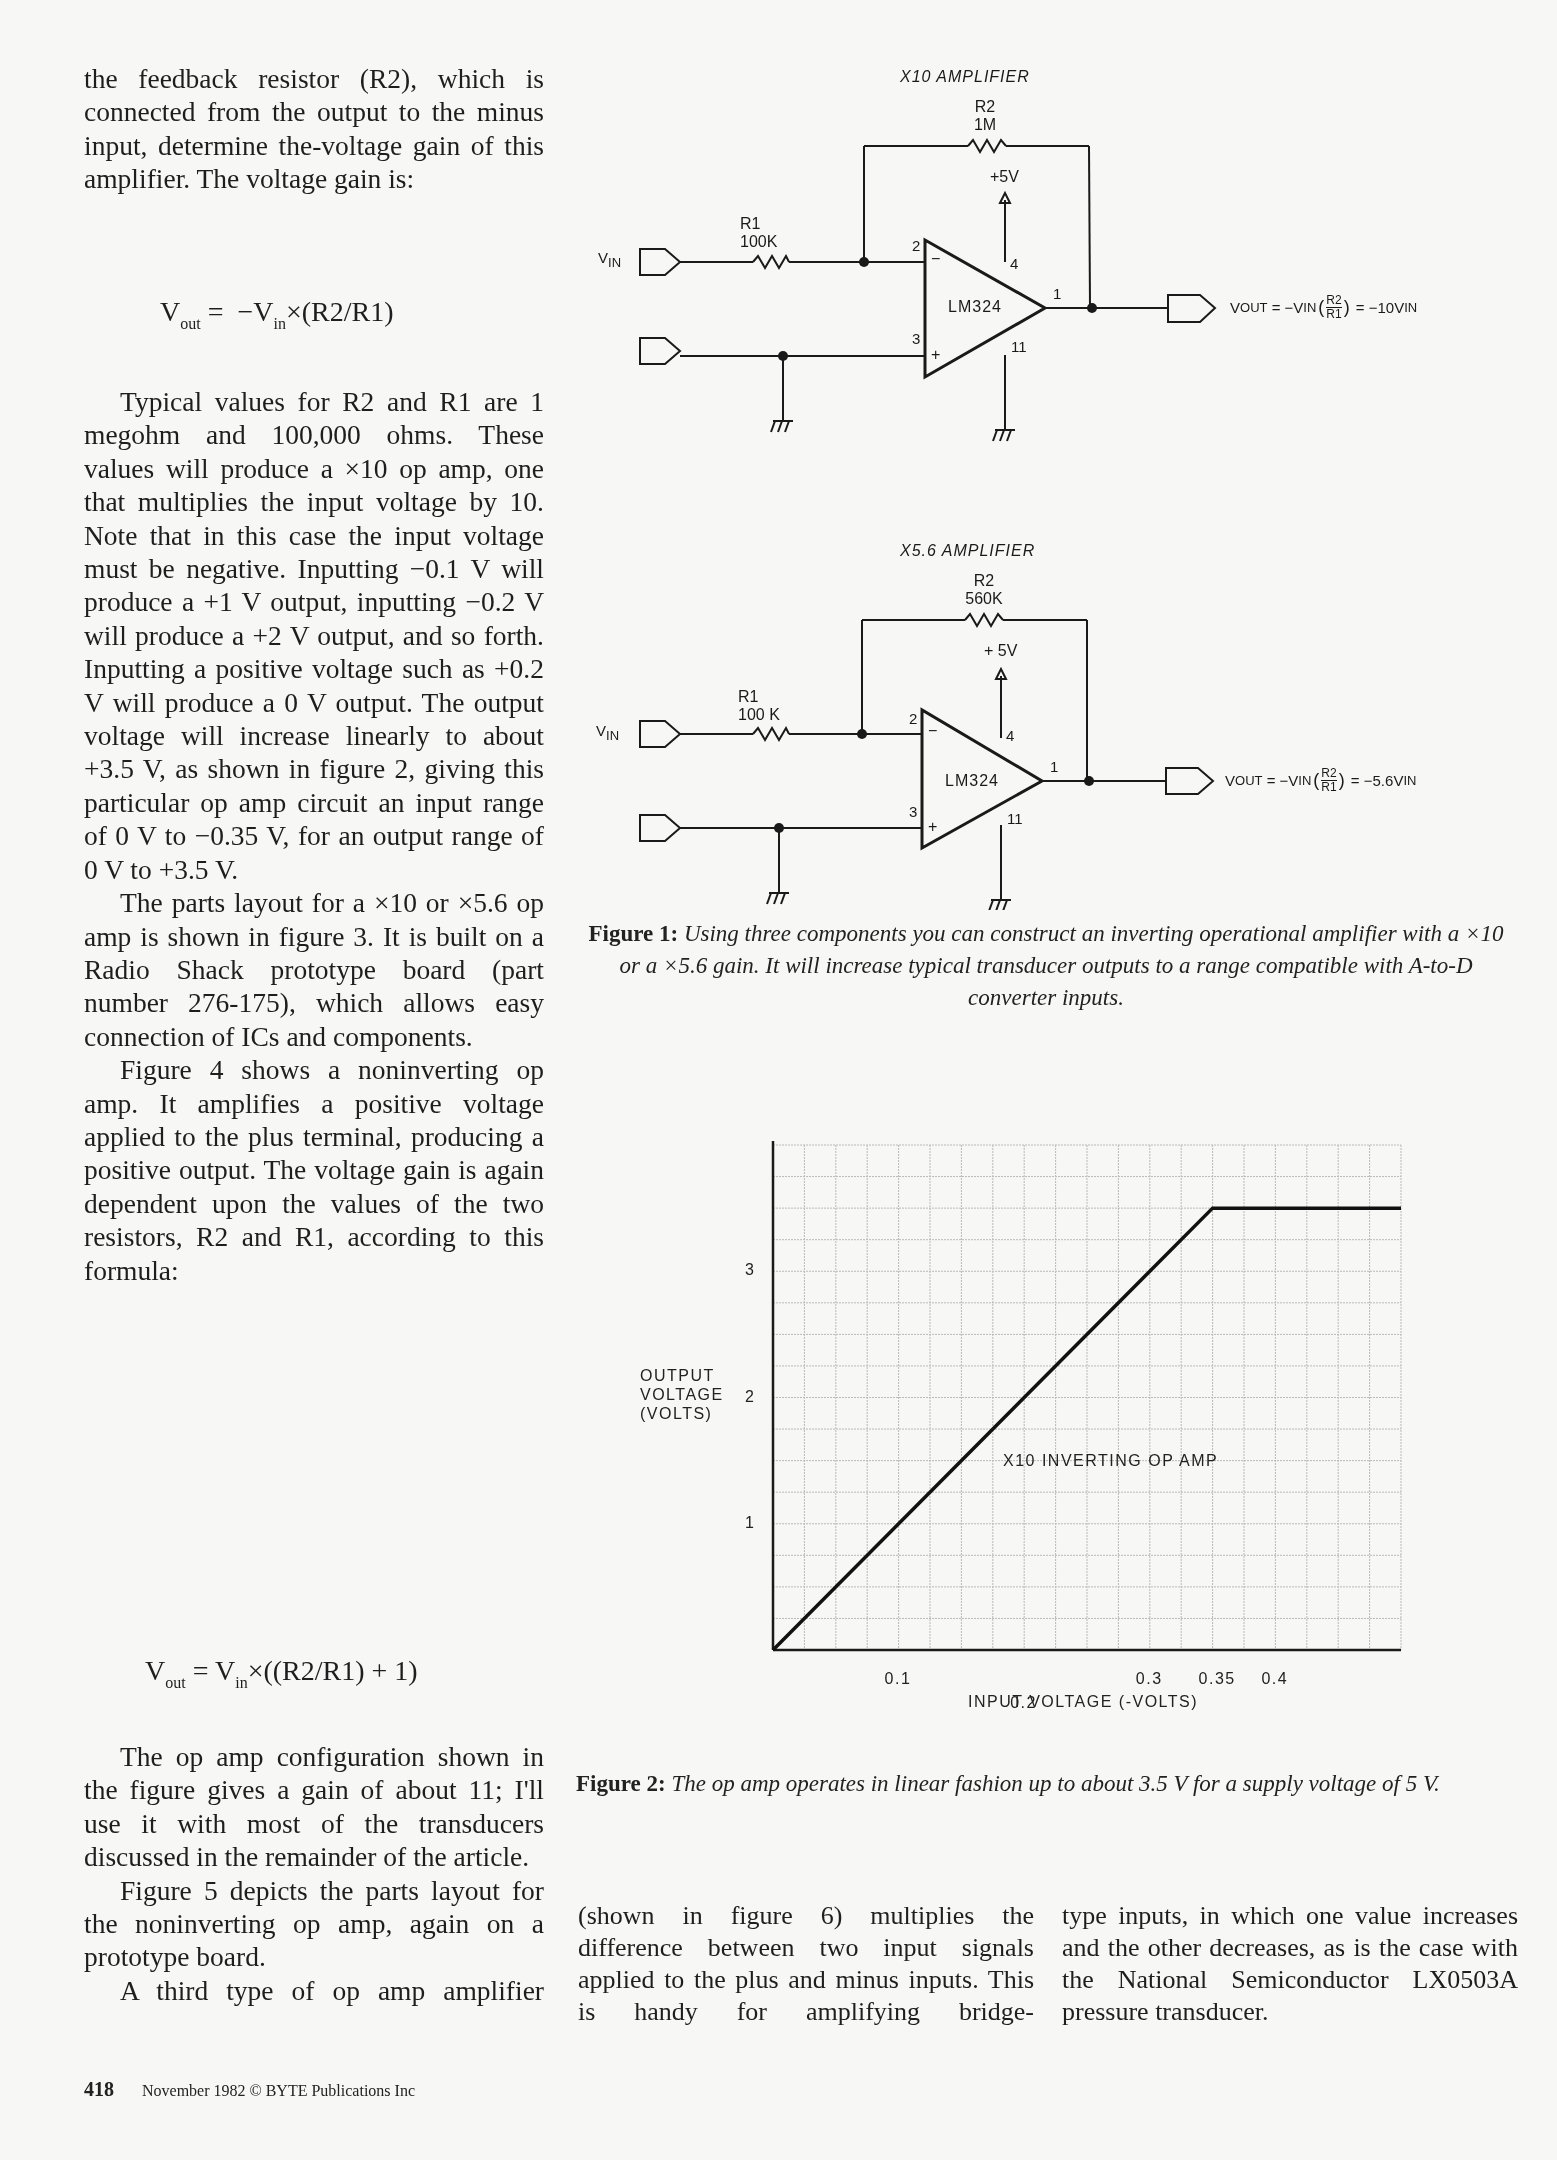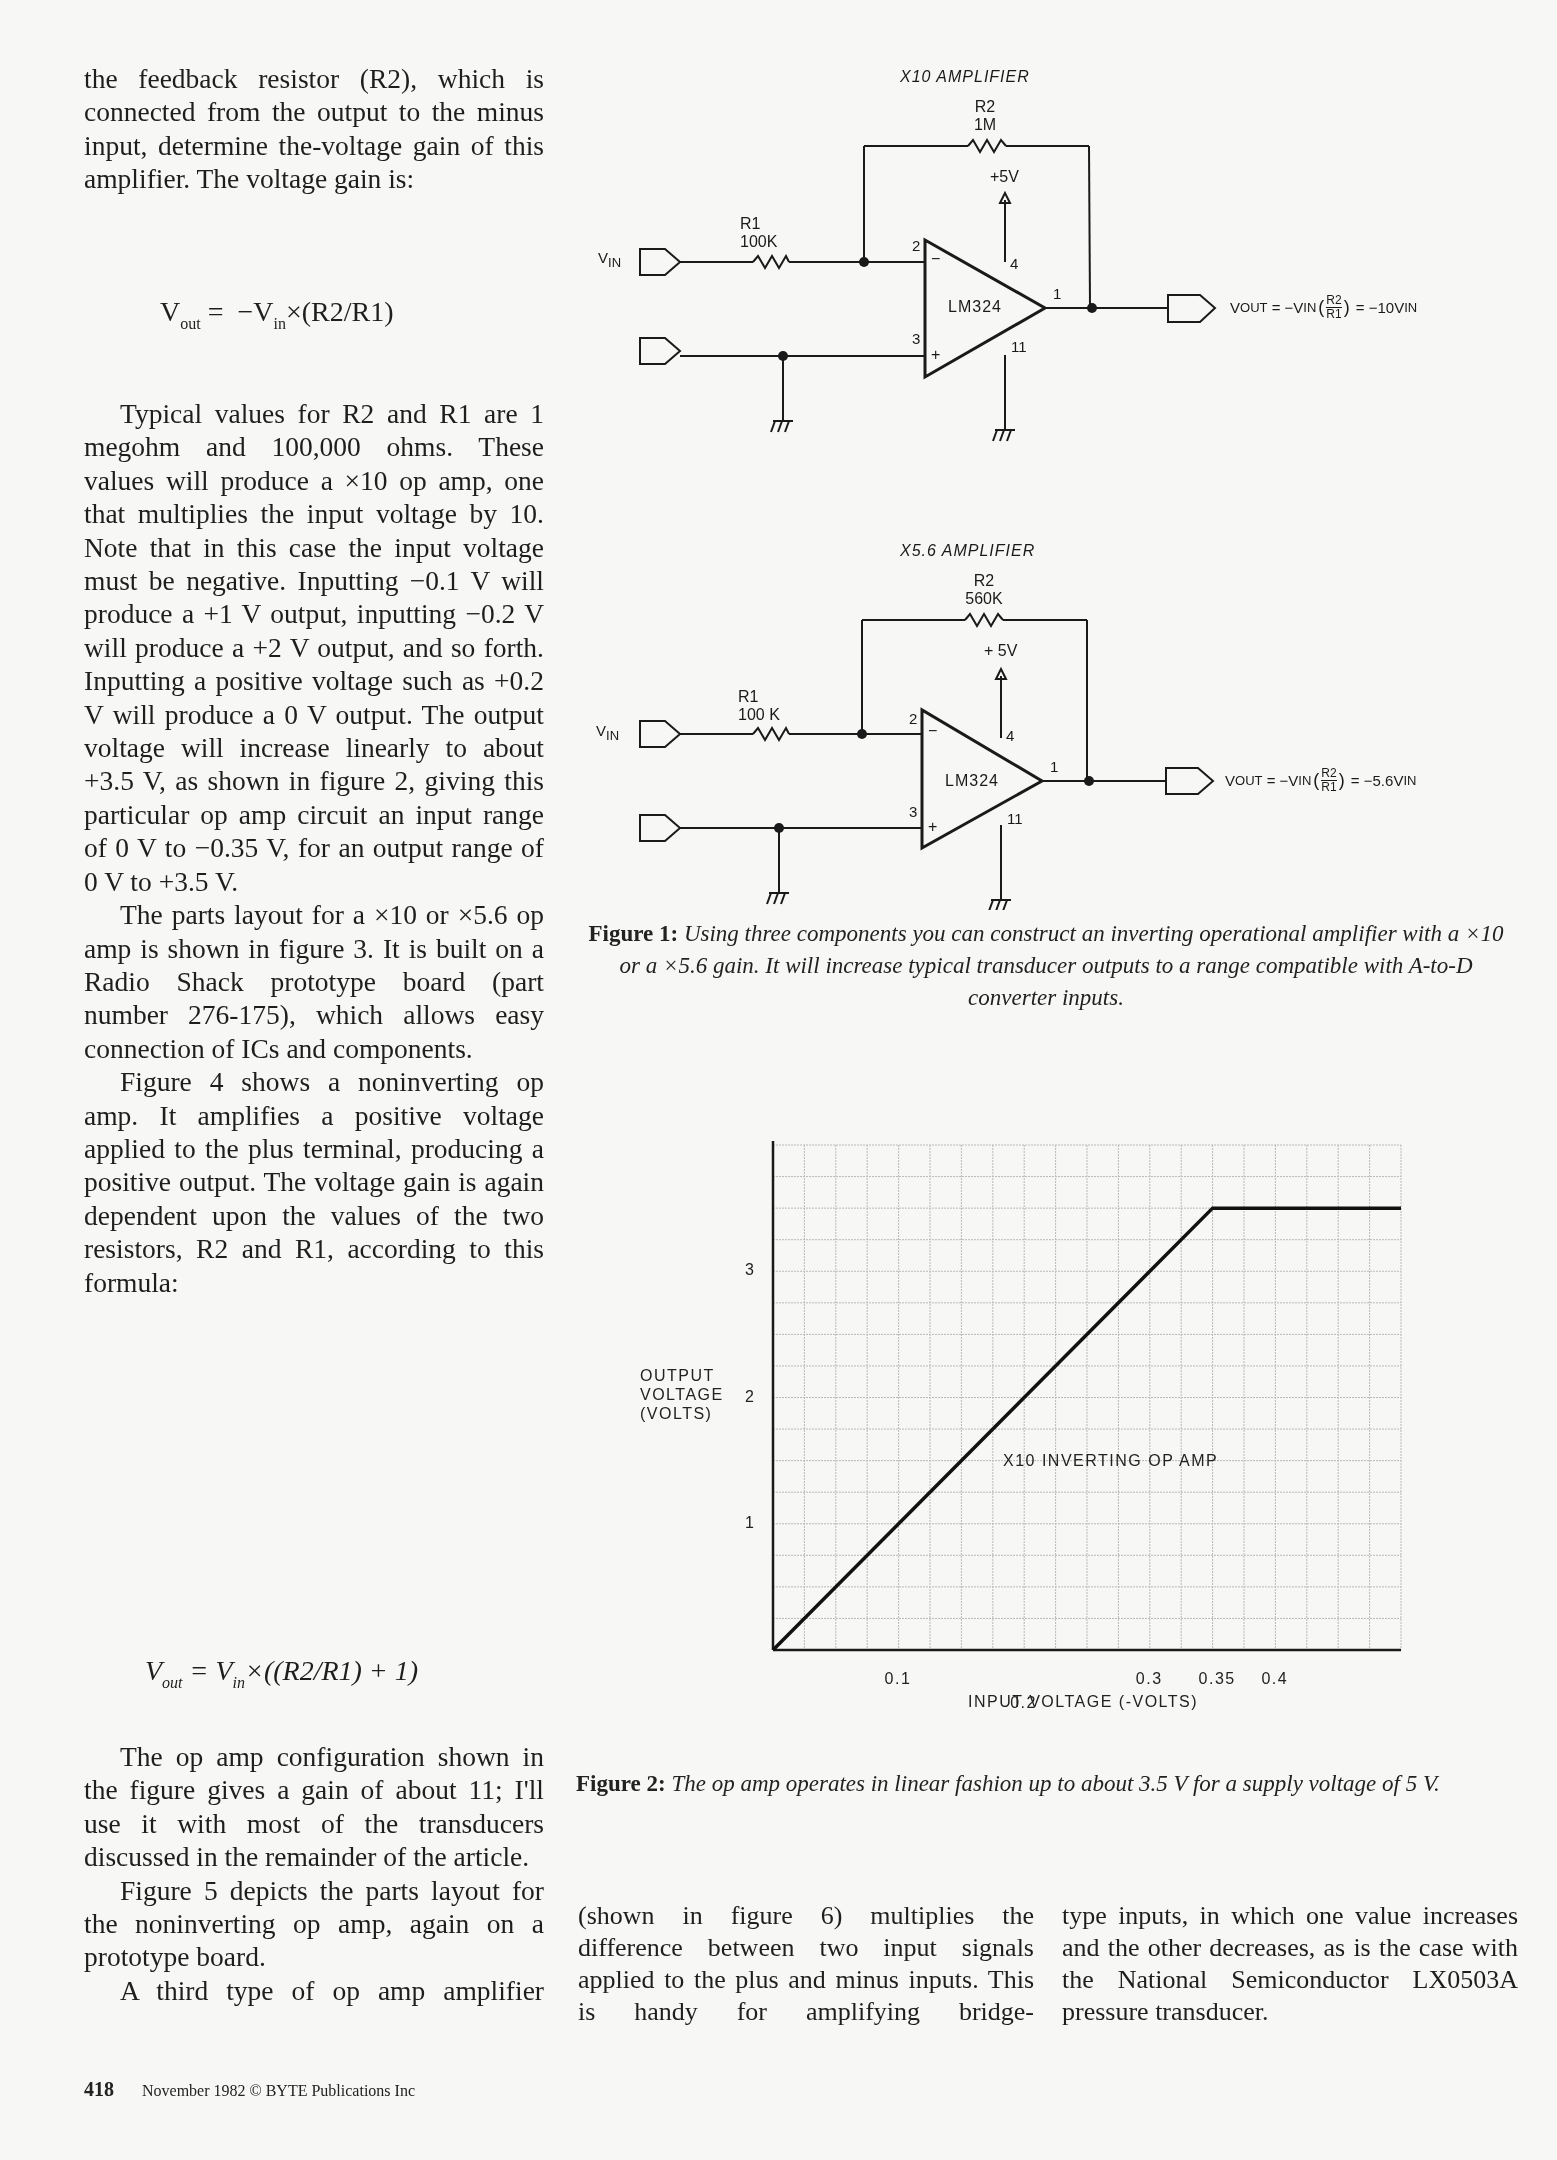--- a/index.html
+++ b/index.html
@@ -22,27 +22,27 @@
 <body>
 
 <div class="col" style="top:62px;">
   <p>the feedback resistor (R2), which is connected from the output to the minus input, determine the-voltage gain of this amplifier. The voltage gain is:</p>
 </div>
 
 <div class="eq" style="left:160px;top:296px;">
   <span>V</span><sub>out</sub><span style="white-space:pre"> =  −V</span><sub>in</sub><span>×(R2/R1)</span>
 </div>
 
-<div class="col" style="top:385px;margin-top:12px;">
+<div class="col" style="top:385px;">
   <p class="ind">Typical values for R2 and R1 are 1 megohm and 100,000 ohms. These values will produce a ×10 op amp, one that multiplies the input voltage by 10. Note that in this case the input voltage must be negative. Inputting −0.1 V will produce a +1 V output, inputting −0.2 V will produce a +2 V output, and so forth. Inputting a positive voltage such as +0.2 V will produce a 0 V output. The output voltage will increase linearly to about +3.5 V, as shown in figure 2, giving this particular op amp circuit an input range of 0 V to −0.35 V, for an output range of 0 V to +3.5 V.</p>
   <p class="ind">The parts layout for a ×10 or ×5.6 op amp is shown in figure 3. It is built on a Radio Shack prototype board (part number 276-175), which allows easy connection of ICs and components.</p>
   <p class="ind">Figure 4 shows a noninverting op amp. It amplifies a positive voltage applied to the plus terminal, producing a positive output. The voltage gain is again dependent upon the values of the two resistors, R2 and R1, according to this formula:</p>
 </div>
 
-<div class="eq" style="left:145px;top:1655px;font-style:italic;">
+<div class="eq" style="left:145px;top:1655px;">
   <span>V</span><sub>out</sub><span style="white-space:pre"> = V</span><sub>in</sub><span>×((R2/R1) + 1)</span>
 </div>
 
 <div class="col" style="top:1740px;">
   <p class="ind">The op amp configuration shown in the figure gives a gain of about 11; I'll use it with most of the transducers discussed in the remainder of the article.</p>
   <p class="ind">Figure 5 depicts the parts layout for the noninverting op amp, again on a prototype board.</p>
   <p class="ind" style="text-align-last:justify">A third type of op amp amplifier</p>
 </div>
 
 <div class="abs" style="left:560px;top:40px;width:1000px;height:420px;">

